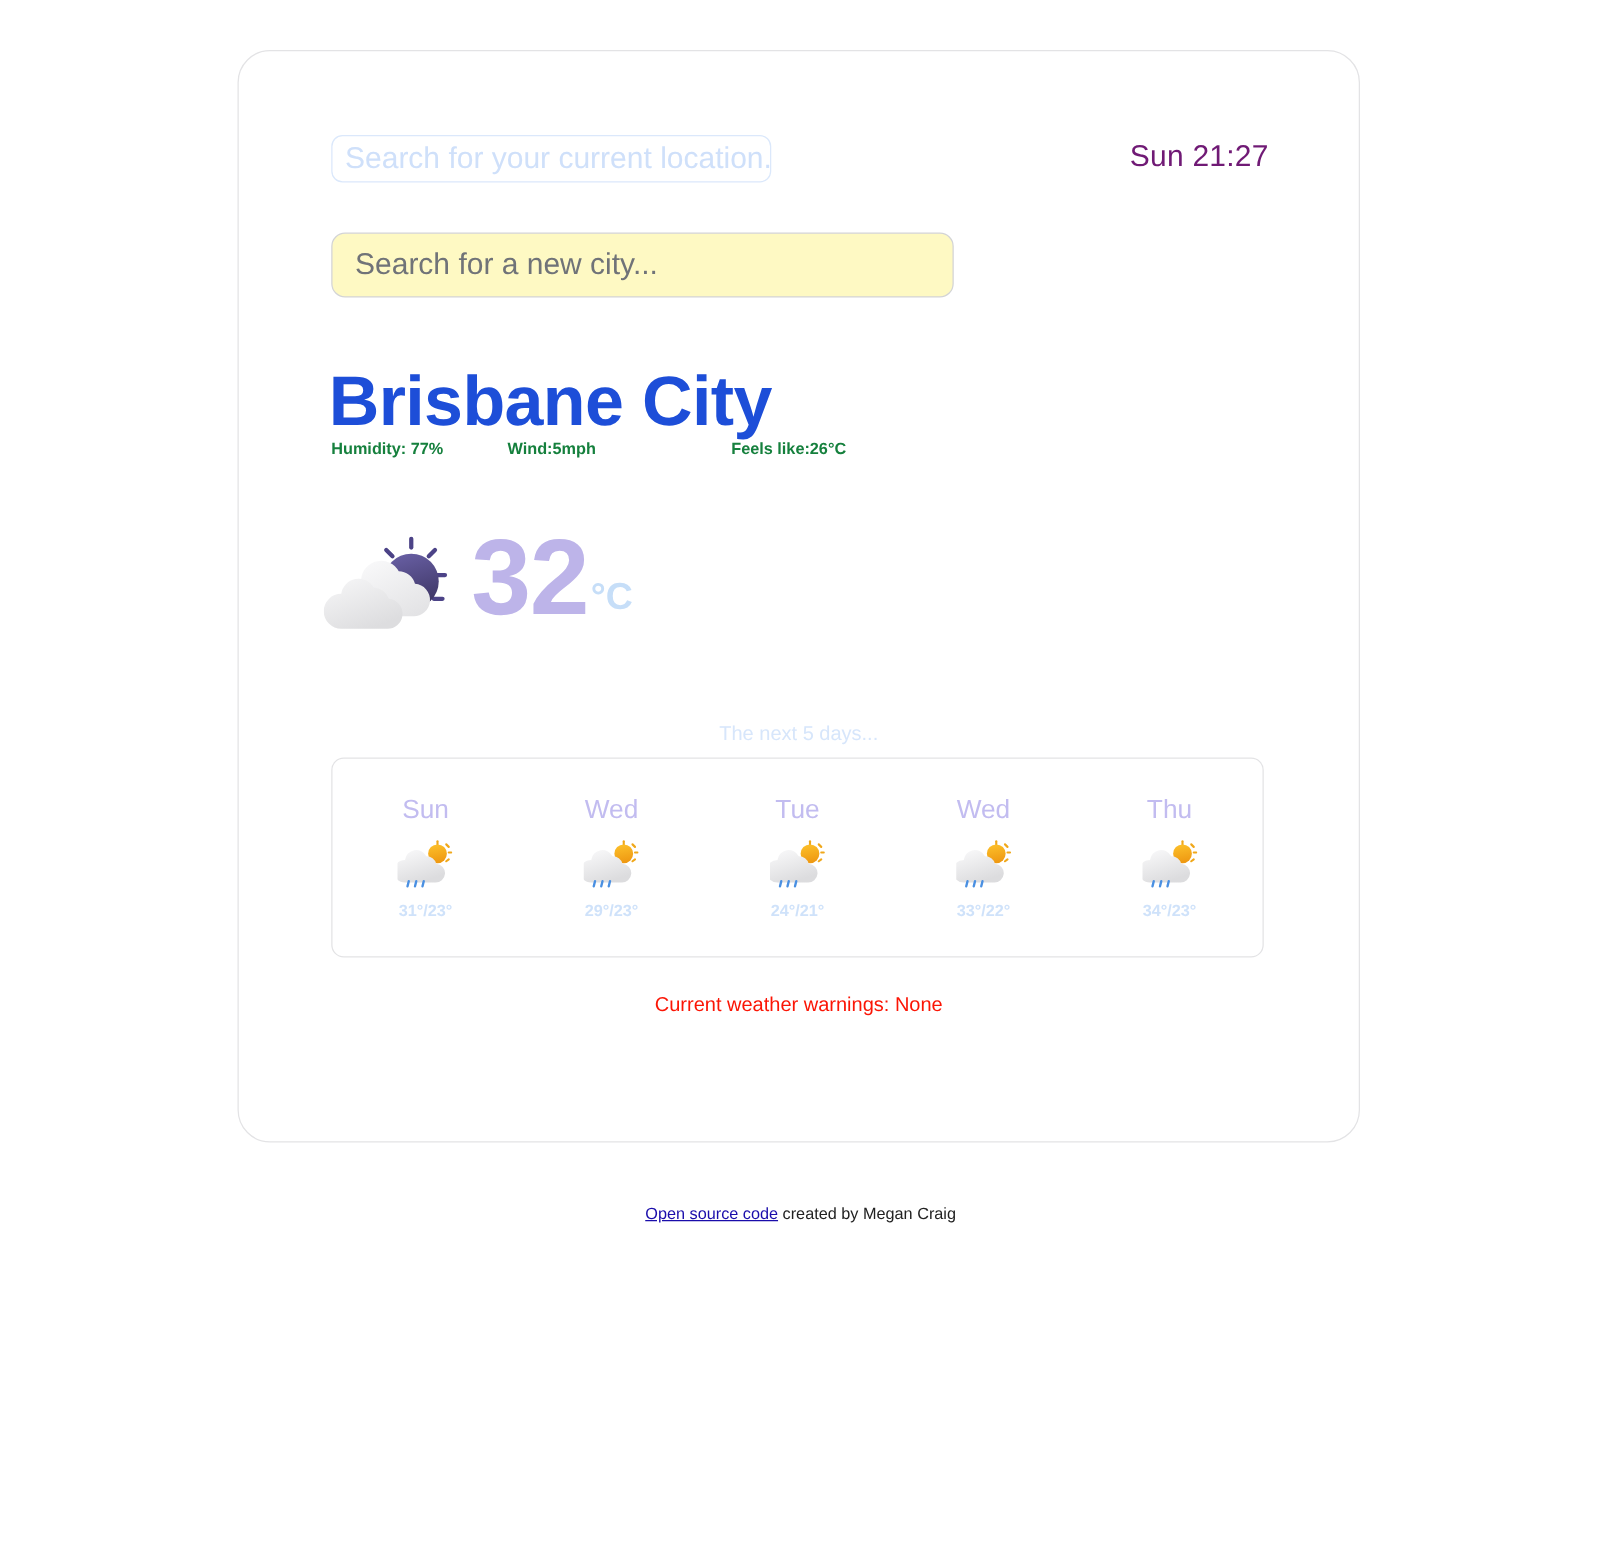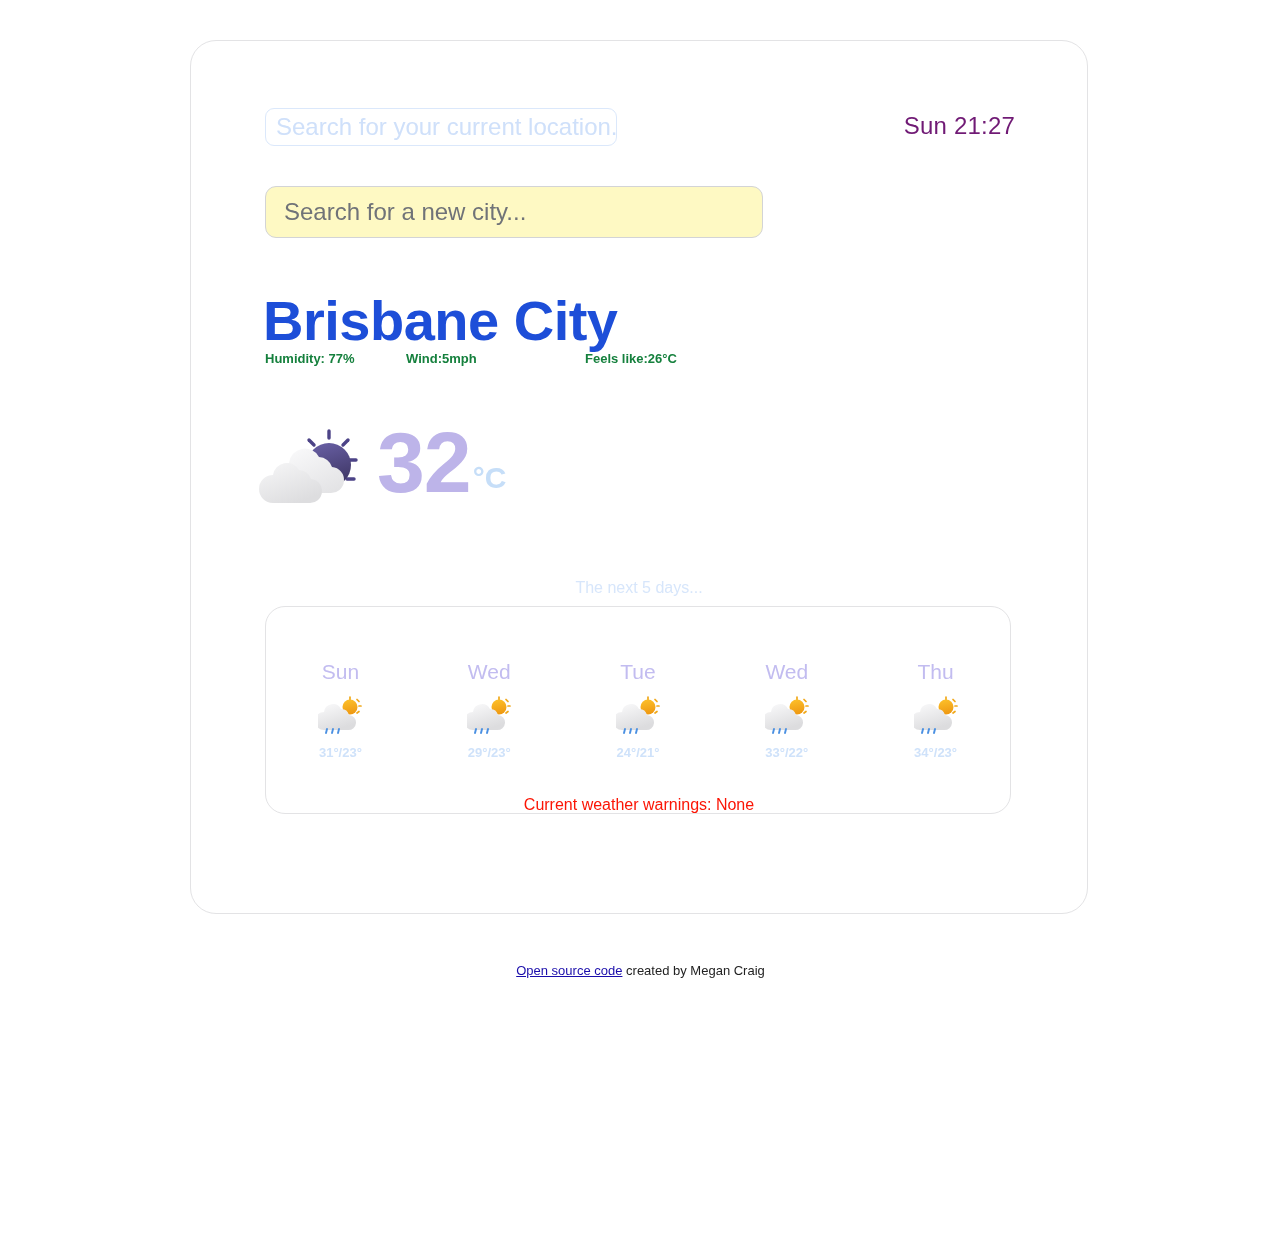--- a/index.html
+++ b/index.html
@@ -166,23 +166,23 @@
     top: 538px;
     text-align: center;
     color: #d7e6fb;
     font-size: 16px;
   }
   .forecast-card {
     position: absolute;
     left: 74px;
     top: 565px;
     width: 746px;
-    height: 208px;
+    height: 160px;
     border: 1px solid #e3e3e5;
-    border-radius: 20px;
+    border-radius: 10px;
     background: #ffffff;
     box-sizing: border-box;
     display: flex;
     align-items: center;
   }
   .day-col {
     flex: 1 1 0;
     display: flex;
     flex-direction: column;
     align-items: center;

